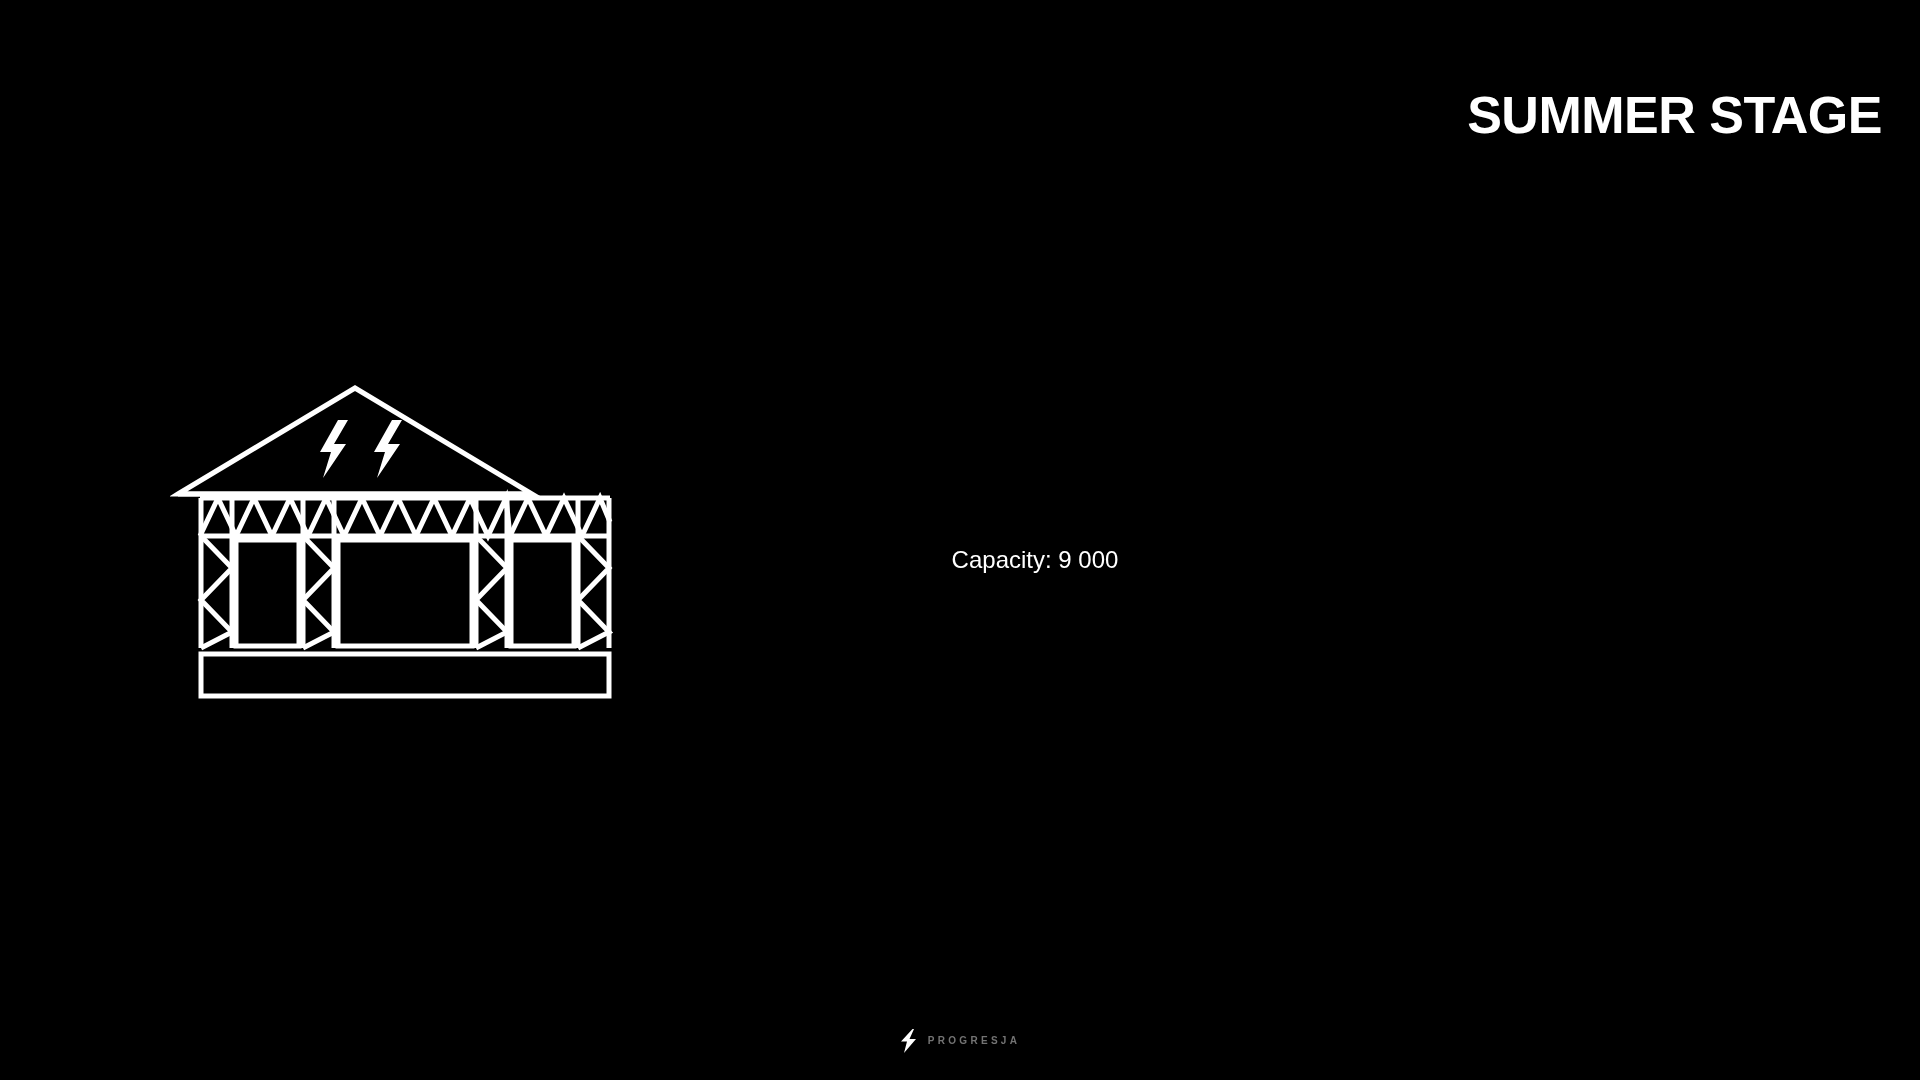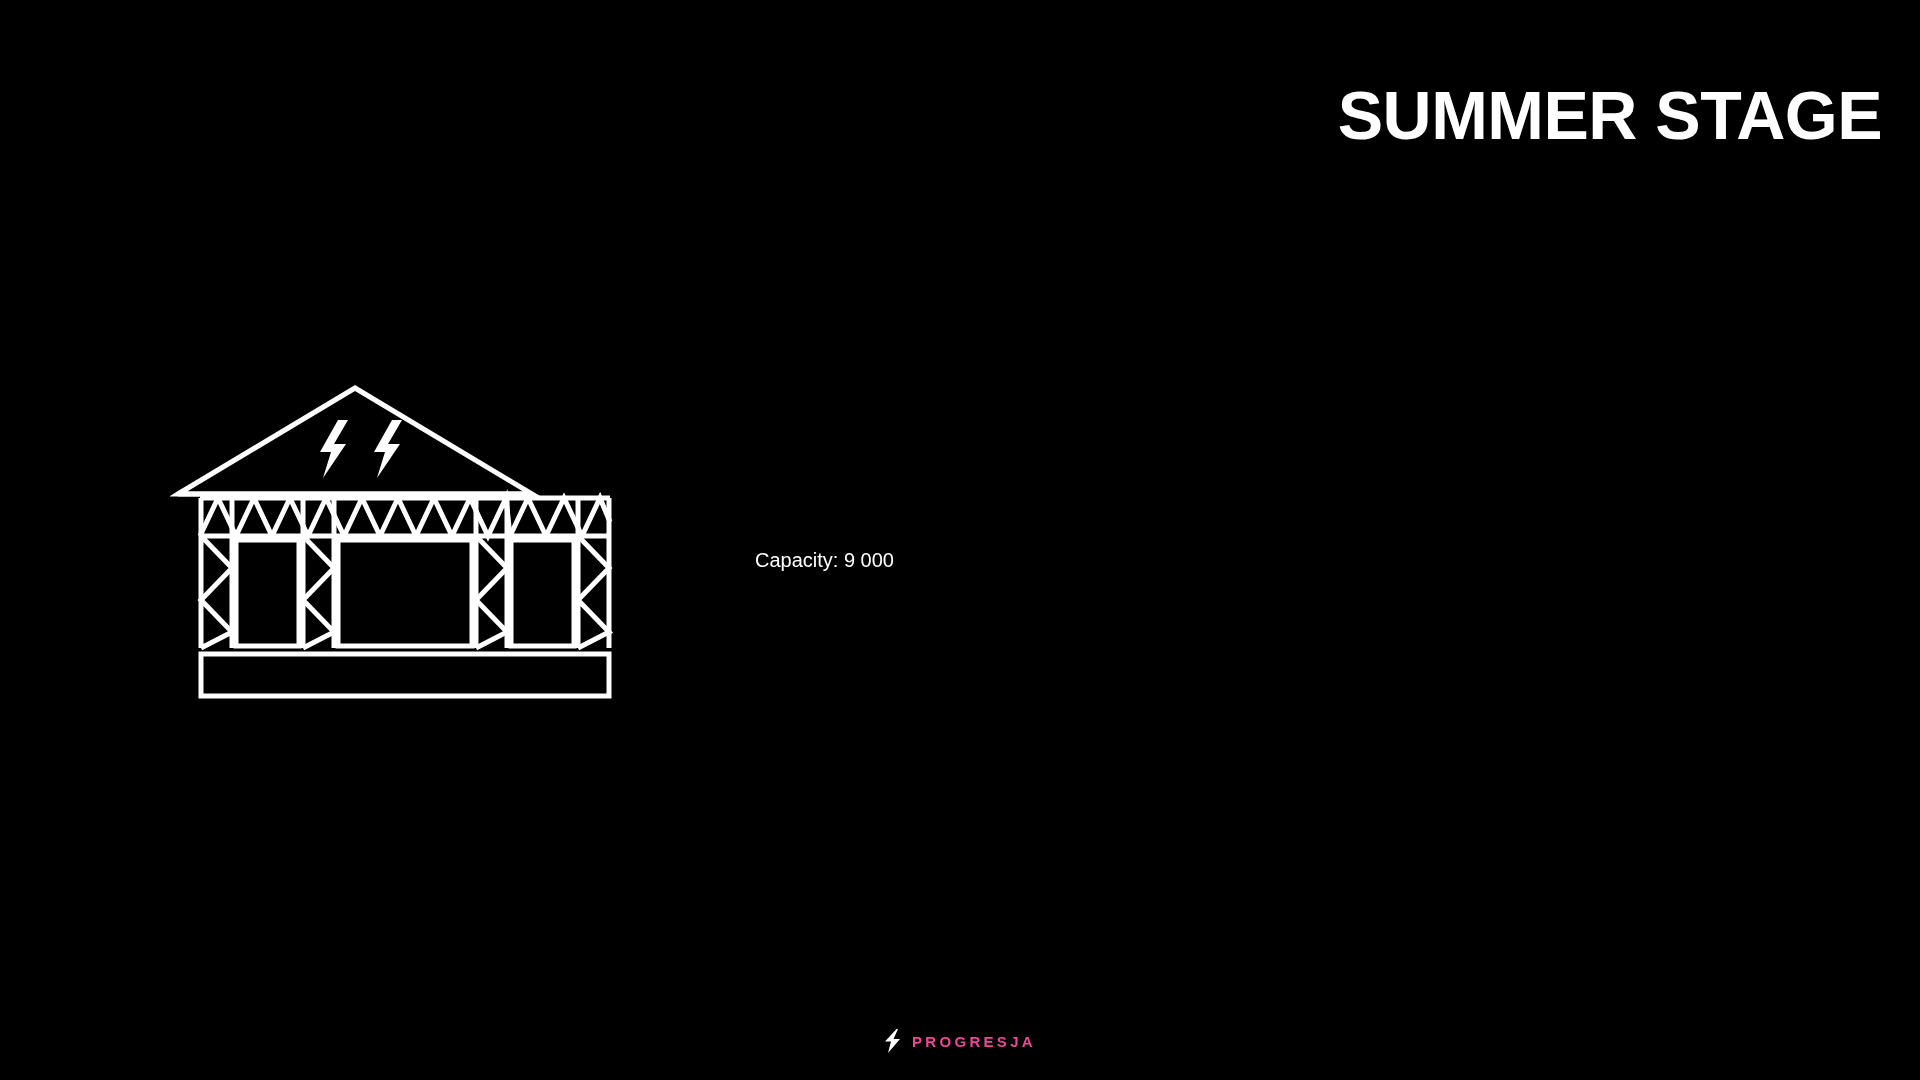--- a/index.html
+++ b/index.html
@@ -23,21 +23,21 @@
     background: #000000;
   }
 
   
   .page-title {
     position: absolute;
     top: 72px;
     right: 38px;
     width: 1200px;
     text-align: right;
-    font-size: 68px;
+    font-size: 52px;
     line-height: 86px;
     font-weight: 700;
     letter-spacing: -0.5px;
     color: #ffffff;
     white-space: nowrap;
   }
 
   
   .stage-illustration {
     position: absolute;
@@ -53,48 +53,49 @@
   }
 
   
   .spec-block {
     position: absolute;
     left: 755px;
     top: 545px;
     width: 560px;
   }
   .spec-line {
-    font-size: 20px;
+    font-size: 24px;
     line-height: 30.5px;
     font-weight: 400;
     color: #ffffff;
     white-space: nowrap;
+    text-align: center;
   }
 
   
   .footer-logo {
     position: absolute;
     left: 0;
     right: 0;
     bottom: 27px;
     display: flex;
     align-items: center;
     justify-content: center;
     gap: 11px;
   }
   .footer-logo .bolt-icon {
     display: block;
     width: 17px;
     height: 24px;
   }
   .footer-logo .wordmark {
-    font-size: 15px;
+    font-size: 10px;
     font-weight: 700;
     letter-spacing: 3.3px;
-    color: #ec4899;
+    color: #737373;
     line-height: 1;
   }
 </style>
 </head>
 <body>
 
 <div class="slide">
 
   <div class="page-title">SUMMER STAGE</div>
 

